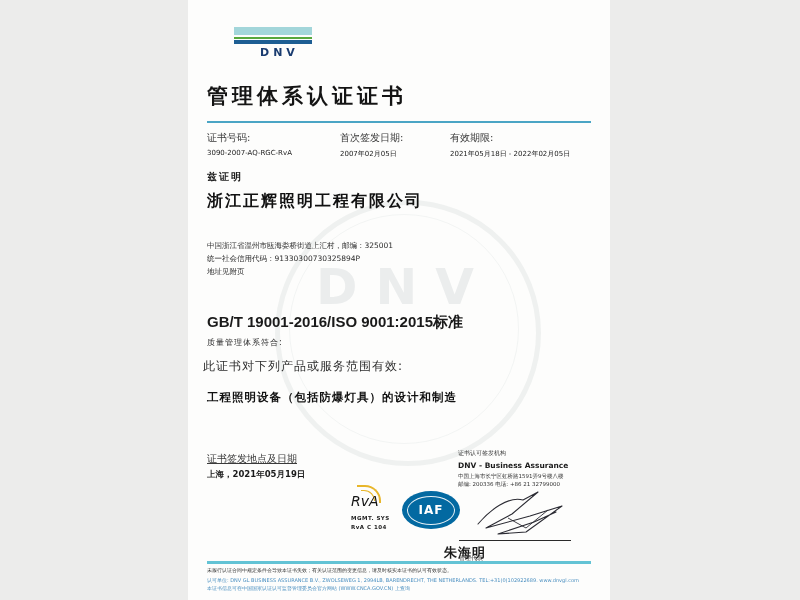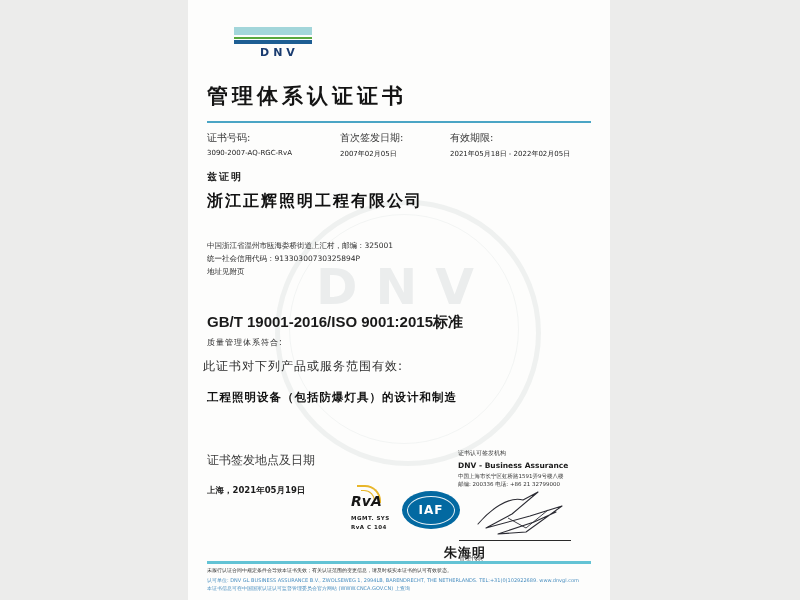--- a/index.html
+++ b/index.html
@@ -34,34 +34,34 @@
 
   .addr{position:absolute;left:19px;top:239px;font-size:7.5px;color:#2c2c2c;line-height:13px;}
 
   .sys-label{position:absolute;left:19px;top:297px;font-size:8px;color:#2c2c2c;letter-spacing:1px;margin-top:40px;}
   .standard{position:absolute;left:19px;top:313px;font-size:15px;font-weight:bold;color:#1a1a1a;font-family:"Liberation Sans","DejaVu Sans",sans-serif;}
 
   .scope-label{position:absolute;left:15px;top:358px;font-size:12px;color:#2c2c2c;letter-spacing:1px;}
   .scope{position:absolute;left:19px;top:390px;font-size:11.5px;font-weight:bold;color:#111;letter-spacing:1px;}
 
   .issue-left{position:absolute;left:19px;top:452px;}
-  .issue-left .lbl{font-size:12px;color:#3a3a3a;margin-bottom:16px;}
+  .issue-left .lbl{font-size:10px;color:#3a3a3a;margin-bottom:3px;text-decoration:underline;}
   .issue-left .val{font-size:8.5px;font-weight:bold;color:#1b1b1b;}
 
   .issue-right{position:absolute;left:270px;top:449px;width:140px;}
   .issue-right .lbl{font-size:6px;color:#3a3a3a;margin-bottom:3px;}
   .issue-right .org{font-size:7.5px;font-weight:bold;color:#1b1b1b;margin-bottom:2px;}
   .issue-right .adr{font-size:5.5px;color:#333;line-height:8px;}
 
   
   .rva{position:absolute;left:163px;top:487px;width:46px;text-align:left;}
   .rva .rva-mark{position:relative;width:40px;height:26px;}
   .rva .rva-arc{position:absolute;left:6px;top:-2px;width:22px;height:16px;border:2px solid #e8b62a;border-bottom:none;border-left:none;border-radius:0 16px 0 0;}
   .rva .rva-arc2{position:absolute;left:10px;top:3px;width:13px;height:10px;border:1.5px solid #e8b62a;border-bottom:none;border-left:none;border-radius:0 12px 0 0;}
-  .rva .rva-word{position:absolute;left:0px;top:6px;font-size:14px;font-weight:bold;font-style:italic;color:#161616;letter-spacing:0px;}
+  .rva .rva-word{position:absolute;left:0px;top:6px;font-size:14px;font-weight:normal;font-style:italic;color:#161616;letter-spacing:0px;}
   .rva .rva-sub{font-size:5.5px;color:#222;line-height:7px;font-weight:bold;margin-top:2px;letter-spacing:0.5px;}
 
   .iaf{position:absolute;left:214px;top:491px;width:58px;height:38px;background:#0369a1;border-radius:50%;display:flex;align-items:center;justify-content:center;}
   .iaf-inner{width:46px;height:27px;border:1px solid rgba(255,255,255,0.9);border-radius:50%;display:flex;align-items:center;justify-content:center;}
   .iaf-word{color:#fff;font-size:12px;font-weight:bold;letter-spacing:1px;}
 
   .signature-svg{position:absolute;left:280px;top:488px;}
   .sig-line{position:absolute;left:271px;top:540px;width:112px;height:1px;background:#2a2a2a;}
   .sig-name{position:absolute;left:256px;top:544px;font-size:13px;font-weight:bold;color:#1b1b1b;letter-spacing:1px;}
   .sig-title{position:absolute;left:271px;top:554px;font-size:6px;color:#333;}

